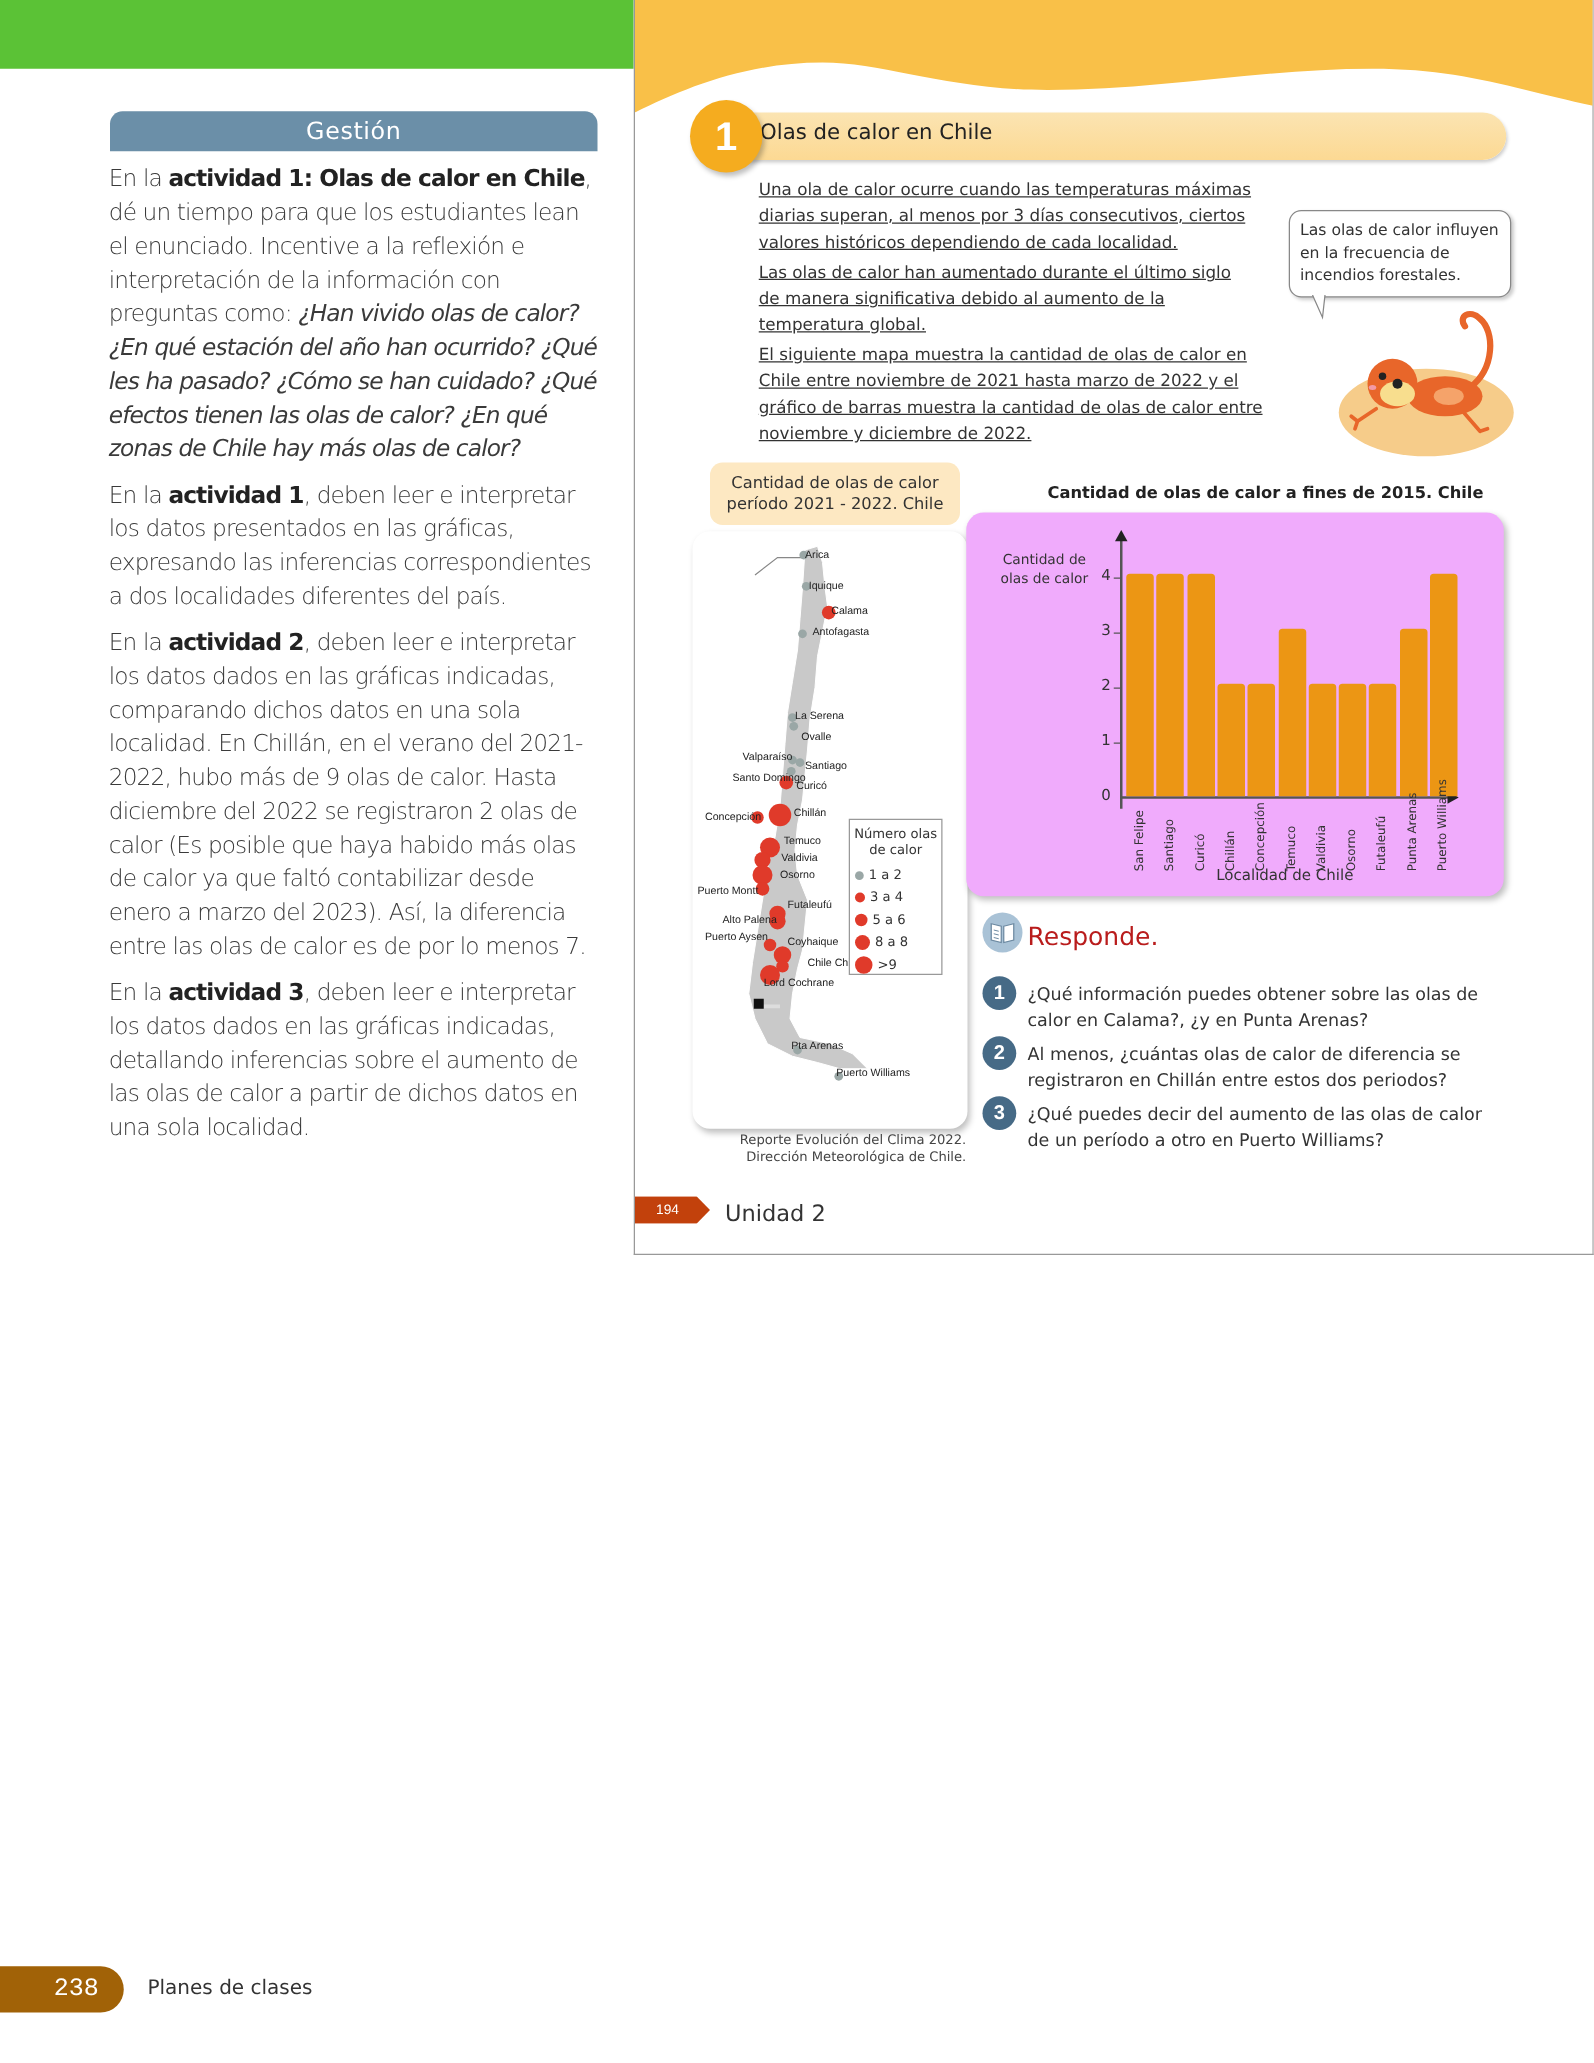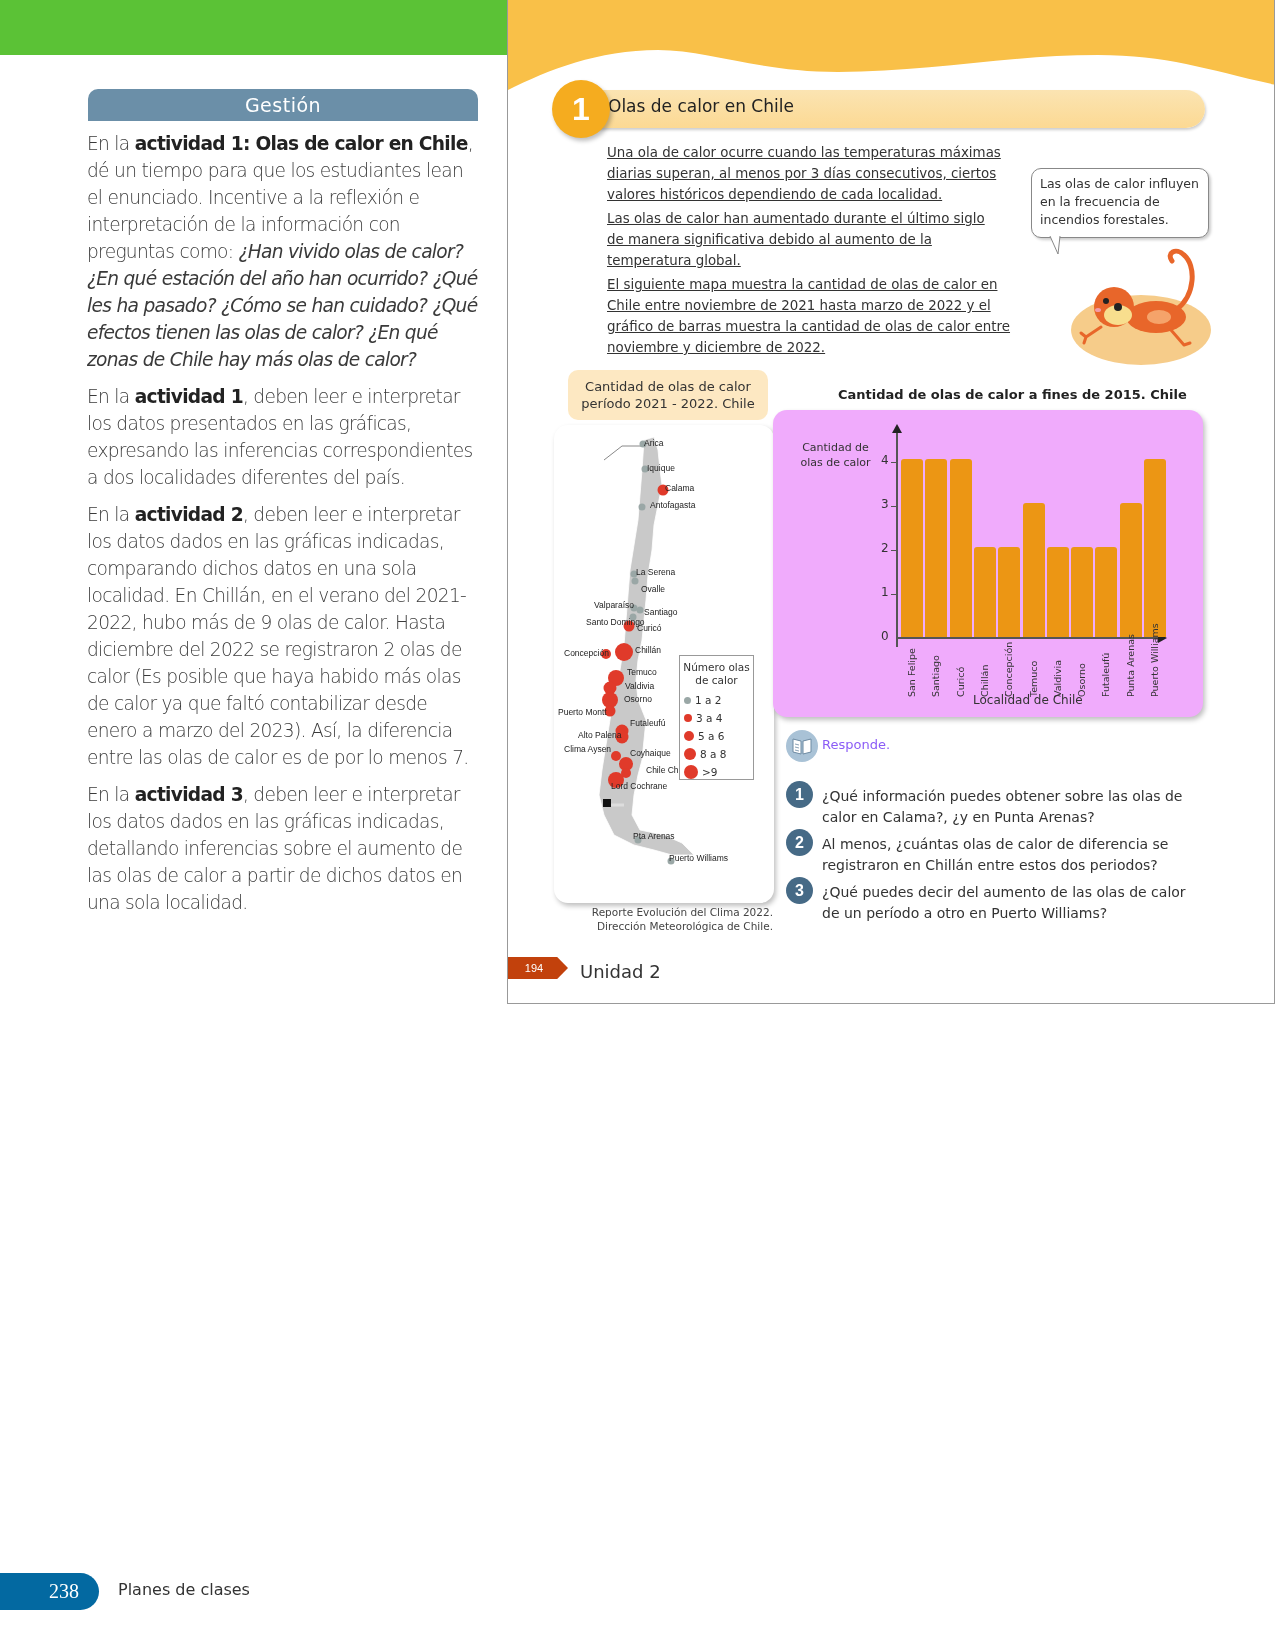--- a/index.html
+++ b/index.html
@@ -50,29 +50,29 @@
   .axis-y { position: absolute; left: 123px; top: 20px; width: 2px; height: 217px; background: #555; }
   .axis-y-arrow { position: absolute; left: 119px; top: 14px; width: 0; height: 0; border-left: 5px solid transparent; border-right: 5px solid transparent; border-bottom: 9px solid #222; }
   .axis-x { position: absolute; left: 123px; top: 227px; width: 265px; height: 2px; background: #555; }
   .axis-x-arrow { position: absolute; left: 385px; top: 223px; width: 0; height: 0; border-top: 5px solid transparent; border-bottom: 5px solid transparent; border-left: 9px solid #222; }
   .tick-mark { position: absolute; width: 6px; height: 1px; background: #555; }
   .bar { position: absolute; background: #ec9614; border-radius: 3px 3px 0 0; width: 22px; }
   .x-cat { position: absolute; font-family: "DejaVu Sans", sans-serif; font-size: 9.5px; color: #333; transform-origin: left top; transform: rotate(-90deg); white-space: nowrap; }
   .x-label { position: absolute; left: 200px; top: 283px; font-family: "DejaVu Sans", sans-serif; font-size: 12px; color: #333; }
 
   .responde-icon { position: absolute; left: 278px; top: 730px; width: 32px; height: 32px; border-radius: 50%; background: #a9c2d6; }
-  .responde-label { position: absolute; left: 314px; top: 737px; font-family: "DejaVu Sans", sans-serif; font-size: 13px; color: #8b5cf6; }
+  .responde-label { position: absolute; left: 314px; top: 737px; font-family: "DejaVu Sans", sans-serif; font-size: 20px; color: #b91c1c; }
 
   .q-num { position: absolute; width: 27px; height: 27px; border-radius: 50%; background: #466a86; color: #fff; font-size: 16px; font-weight: bold; text-align: center; line-height: 27px; }
   .q-text { position: absolute; left: 314px; width: 385px; font-family: "DejaVu Sans", sans-serif; font-size: 14px; line-height: 21px; color: #333; }
 
   .footer-tab { position: absolute; left: 0; top: 957px; width: 60px; height: 22px; background: #c2410c; clip-path: polygon(0 0, 82% 0, 100% 50%, 82% 100%, 0 100%); color: #fff; font-size: 11px; text-align: center; line-height: 22px; padding-right: 8px; }
   .footer-unit { position: absolute; left: 72px; top: 961px; font-family: "DejaVu Sans", sans-serif; font-size: 18px; color: #333; }
 
-  .page-num-pill { position: absolute; left: 0; top: 1573px; width: 99px; height: 37px; background: #0369a1; border-radius: 0 19px 19px 0; color: #fff; font-size: 20px; font-family: Liberation Serif, serif; line-height: 37px; text-align: right; padding-right: 20px; }
+  .page-num-pill { position: absolute; left: 0; top: 1573px; width: 99px; height: 37px; background: #a16207; border-radius: 0 19px 19px 0; color: #fff; font-size: 20px; font-family: Liberation Mono, monospace; line-height: 37px; text-align: right; padding-right: 20px; }
   .page-footer-label { position: absolute; left: 118px; top: 1580px; font-family: "DejaVu Sans", sans-serif; font-size: 16px; color: #333; }
 </style>
 </head>
 <body>
 
 <div class="top-band"></div>
 
 <div class="gestion-header">Gestión</div>
 
 <div class="left-col">
@@ -162,21 +162,21 @@
     <span class="map-label" style="left:32px;top:192px;">Santo Domingo</span>
     <span class="map-label" style="left:83px;top:198px;">Curicó</span>
     <span class="map-label" style="left:10px;top:223px;">Concepción</span>
     <span class="map-label" style="left:81px;top:220px;">Chillán</span>
     <span class="map-label" style="left:73px;top:242px;">Temuco</span>
     <span class="map-label" style="left:71px;top:256px;">Valdivia</span>
     <span class="map-label" style="left:70px;top:269px;">Osorno</span>
     <span class="map-label" style="left:4px;top:282px;">Puerto Montt</span>
     <span class="map-label" style="left:76px;top:293px;">Futaleufú</span>
     <span class="map-label" style="left:24px;top:305px;">Alto Palena</span>
-    <span class="map-label" style="left:10px;top:319px;">Clima Aysen</span>
+    <span class="map-label" style="left:10px;top:319px;">Puerto Aysen</span>
     <span class="map-label" style="left:76px;top:323px;">Coyhaique</span>
     <span class="map-label" style="left:76px;top:340px;margin-left:16px;">Chile Chico</span>
     <span class="map-label" style="left:57px;top:356px;">Lord Cochrane</span>
     <span class="map-label" style="left:79px;top:406px;">Pta Arenas</span>
     <span class="map-label" style="left:115px;top:428px;">Puerto Williams</span>
 
     <div class="legend-box" style="left:125px; top:230px;">
       <div class="legend-title">Número olas de calor</div>
       <div class="legend-row">
           <span class="legend-dot" style="width:7px;height:7px;background:#9aa7a6;"></span>

